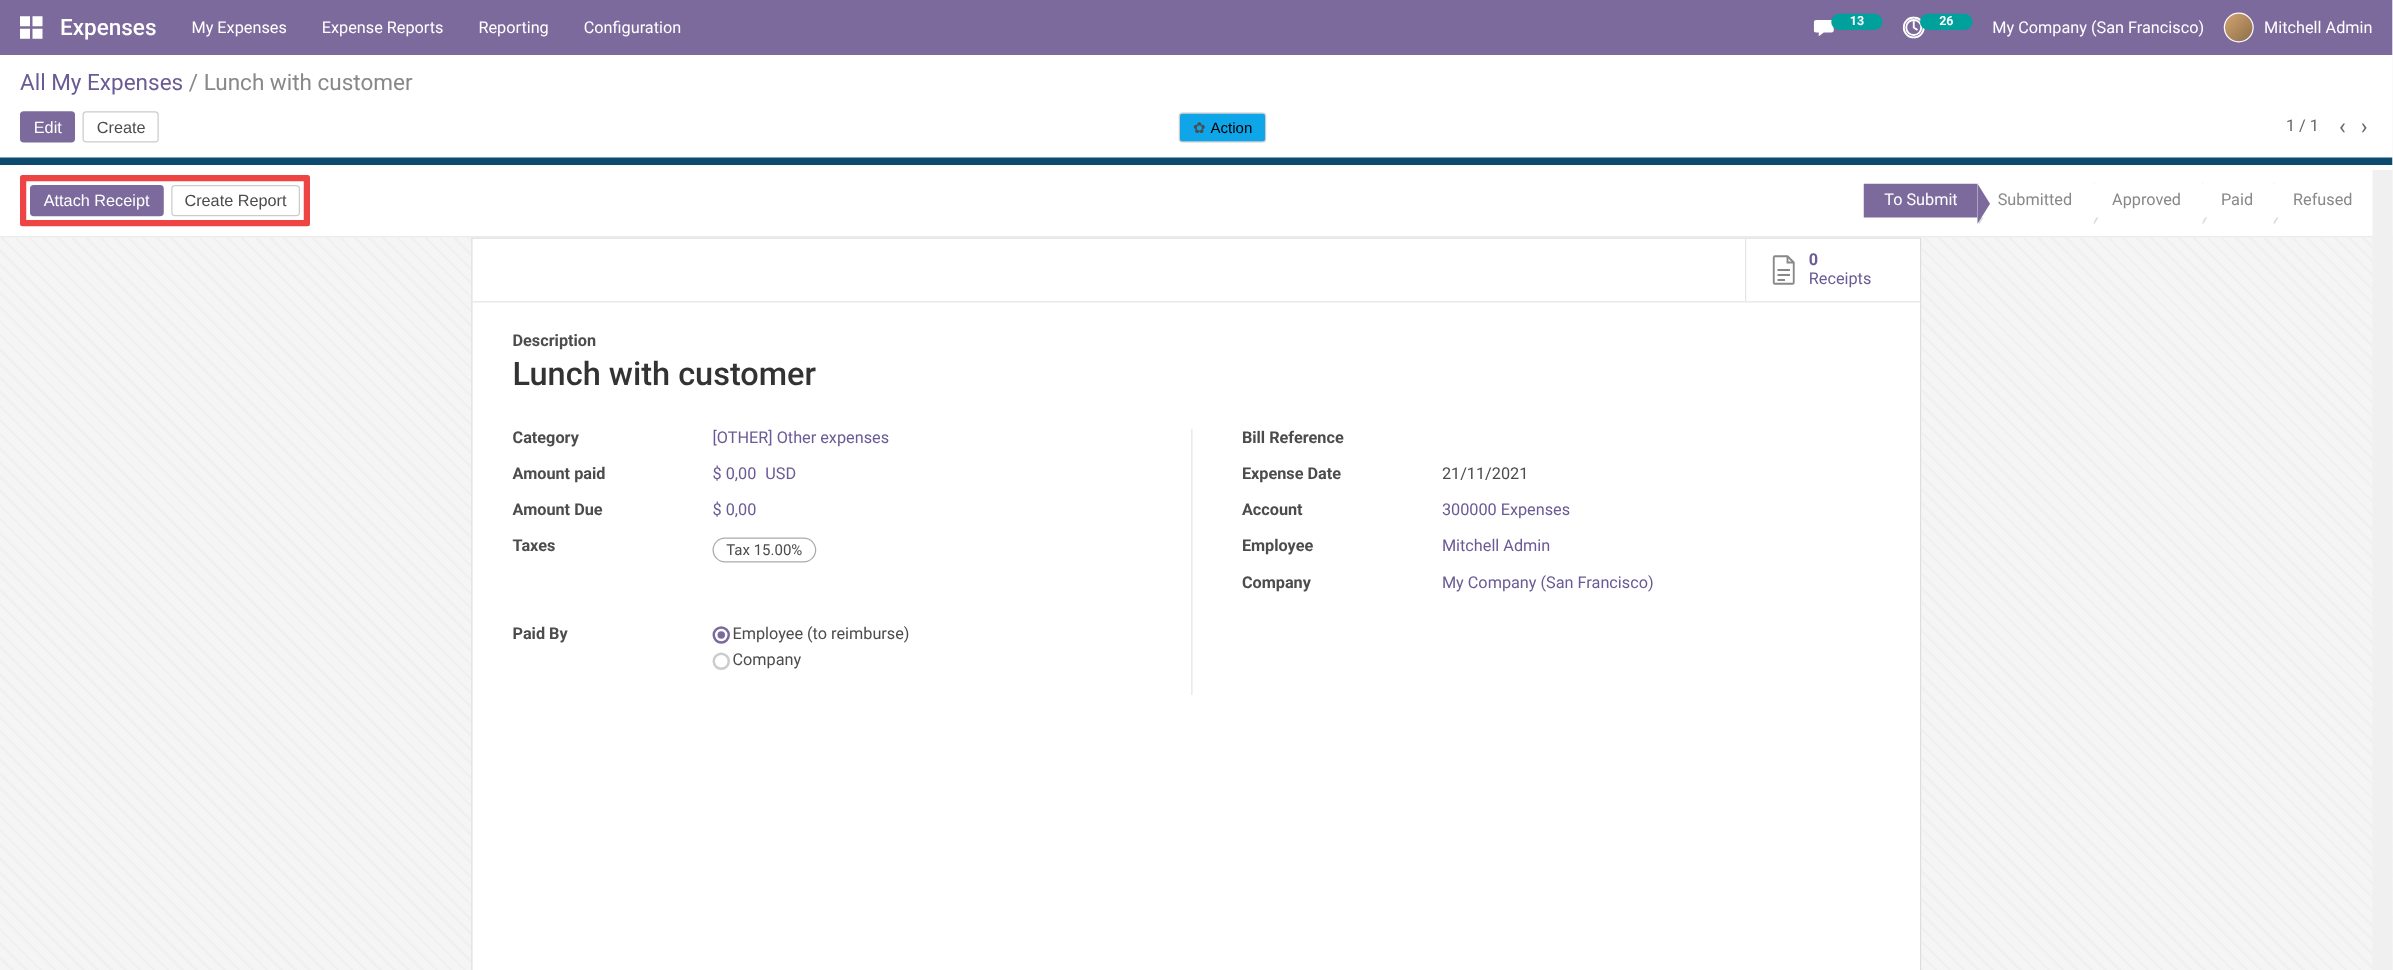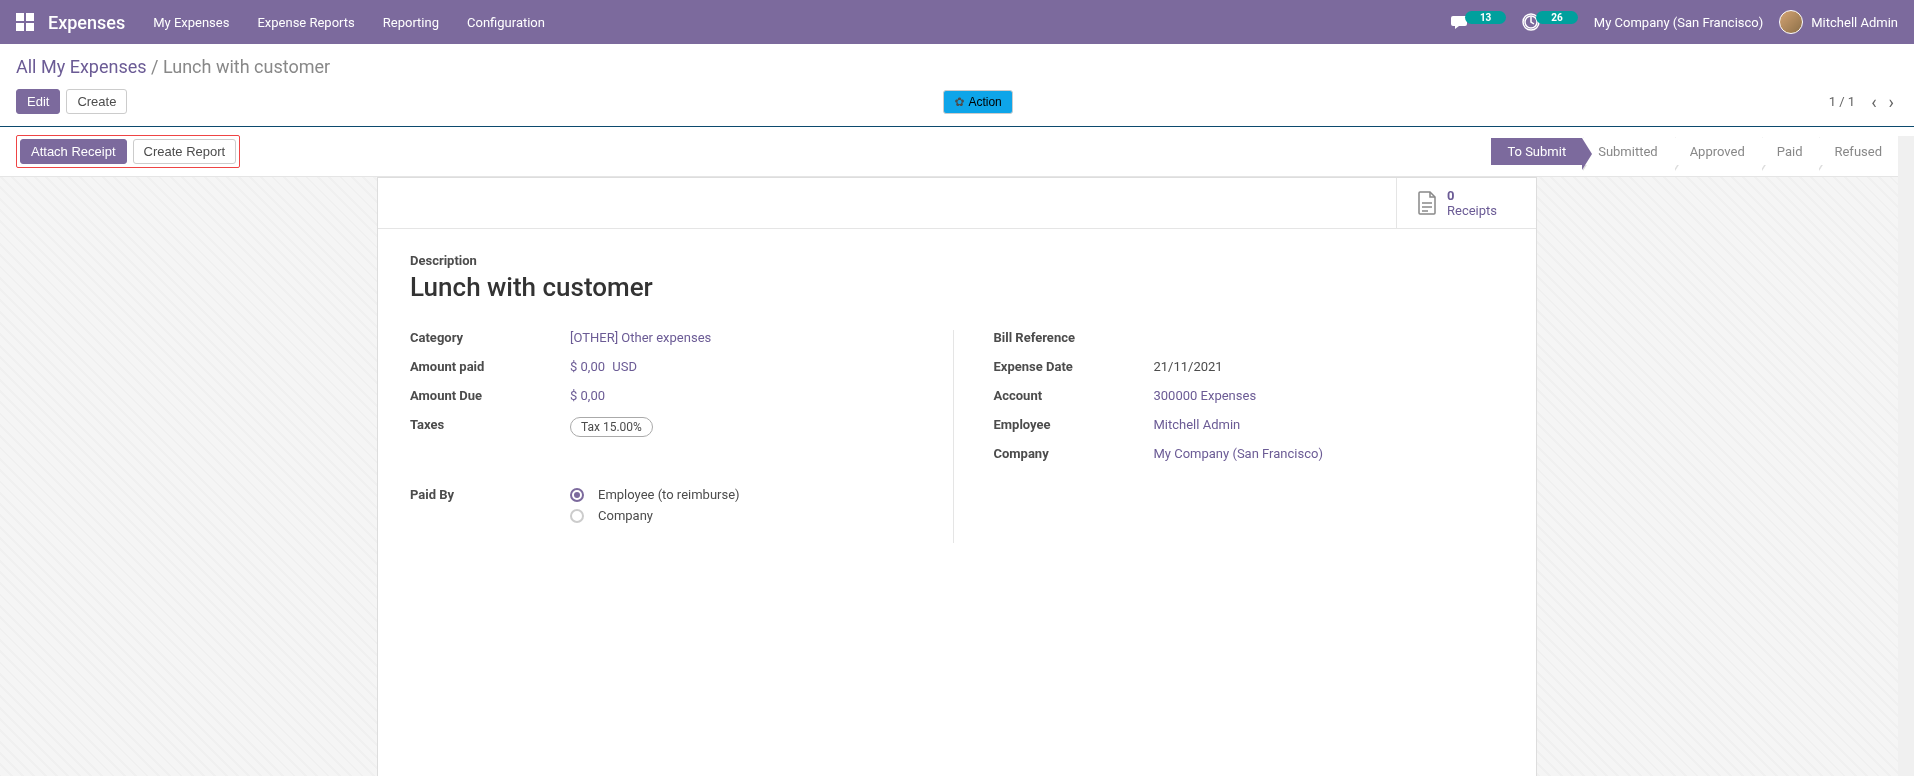--- a/index.html
+++ b/index.html
@@ -13,39 +13,39 @@
 .nav-menu { display: flex; gap: 28px; flex: 1; }
 .nav-item { color: #fff; cursor: pointer; font-size: 13px; }
 .nav-right { display: flex; align-items: center; gap: 16px; }
 .chat-icon, .activity-icon { position: relative; cursor: pointer; display: flex; align-items: center; }
 .badge { background: #00a09d; color: #fff; font-size: 10px; font-weight: bold; padding: 1px 15px; border-radius: 8px; margin-left: -4px; margin-top: -10px; }
 .company-name { cursor: pointer; font-size: 13px; }
 .user-menu { display: flex; align-items: center; gap: 8px; cursor: pointer; }
 .avatar { width: 24px; height: 24px; border-radius: 50%; background: linear-gradient(135deg,#d4a373,#8b6f47); border: 1px solid #fff; }
 
 
-.control-panel { background: #fff; padding: 12px 16px 0; border-bottom: 1px solid #0c4a6e; }
+.control-panel { background: #fff; padding: 12px 16px 0; border-bottom: 6px solid #0c4a6e; }
 .breadcrumb { font-size: 18px; color: #6b5b95; margin-bottom: 12px; }
 .breadcrumb .sep { color: #888; }
 .breadcrumb .current { color: #888; }
 .cp-row { display: flex; align-items: center; justify-content: space-between; padding-bottom: 12px; }
 .cp-left { display: flex; gap: 6px; }
 .btn { border: 1px solid #ccc; background: #fff; color: #4c4c4c; padding: 4px 10px; font-size: 13px; cursor: pointer; border-radius: 3px; }
 .btn-primary { background: #7c6a9d; color: #fff; border-color: #7c6a9d; }
 .cp-center { display: flex; }
 .btn-action { border: 1px solid #ccc; background: #0ea5e9; padding: 4px 10px; cursor: pointer; border-radius: 3px; display: flex; align-items: center; gap: 4px; font-size: 12px; }
 .gear-icon::before { content: "✿"; font-size: 12px; color: #4c4c4c; }
 .cp-right { display: flex; align-items: center; gap: 12px; font-size: 13px; color: #666; }
 .pager-arrows { display: flex; gap: 4px; }
 .arrow { cursor: pointer; color: #666; font-size: 18px; padding: 2px 4px; }
 
 
 .status-row { background: #fff; display: flex; align-items: center; justify-content: space-between; padding: 8px 16px; border-bottom: 1px solid #e5e5e5; }
 .status-left { display: flex; gap: 6px; }
-.highlight-box { border: 1px solid #ef4444; padding: 3px; border-radius: 2px; display: flex; gap: 6px; }
+.highlight-box { border: 5px solid #ef4444; padding: 3px; border-radius: 2px; display: flex; gap: 6px; }
 .status-arrows { display: flex; align-items: flex-start; }
 .status-step { padding: 6px 16px; font-size: 13px; color: #888; position: relative; background: #fff; cursor: pointer; }
 .status-step.active { background: #7c6a9d; color: #fff; }
 .status-step::after { content: ""; position: absolute; right: -10px; top: 0; width: 0; height: 0; border-top: 16px solid transparent; border-bottom: 16px solid transparent; border-left: 10px solid #fff; z-index: 1; }
 .status-step.active::after { border-left-color: #7c6a9d; }
 .status-step::before { content: ""; position: absolute; right: -12px; top: -1px; width: 0; height: 0; border-top: 17px solid transparent; border-bottom: 17px solid transparent; border-left: 11px solid #ddd; z-index: 0; }
 .status-step:last-child::after, .status-step:last-child::before { display: none; }
 
 
 .sheet-bg { background: repeating-linear-gradient(45deg,#f0f0f0,#f0f0f0 2px,#f5f5f5 2px,#f5f5f5 8px); padding: 0; min-height: 600px; display: flex; justify-content: center; }
@@ -62,21 +62,21 @@
 
 .form-columns { display: flex; gap: 40px; }
 .form-col { flex: 1; border-right: 1px solid #e5e5e5; padding-right: 32px; }
 .form-col:last-child { border-right: none; padding-right: 0; padding-left: 0; }
 .field-row { display: flex; margin-bottom: 14px; align-items: flex-start; }
 .field-label { width: 160px; font-weight: bold; font-size: 13px; color: #4c4c4c; flex-shrink: 0; }
 .field-value { color: #6b5b95; font-size: 13px; }
 .field-value.plain { color: #4c4c4c; }
 .tax-tag { border: 1px solid #aaa; border-radius: 12px; padding: 2px 10px; font-size: 12px; color: #4c4c4c; display: inline-block; }
 
-.radio-row { display: flex; align-items: center; gap: 14px; margin-bottom: 6px; font-size: 13px; cursor: pointer; }
+.radio-row { display: flex; align-items: center; gap: 2px; margin-bottom: 6px; font-size: 13px; cursor: pointer; }
 .radio { width: 14px; height: 14px; border: 2px solid #7c6a9d; border-radius: 50%; display: inline-flex; align-items: center; justify-content: center; }
 .radio.checked::after { content: ""; width: 6px; height: 6px; background: #7c6a9d; border-radius: 50%; }
 .radio.unchecked { border-color: #ccc; }
 
 .scrollbar-track { width: 16px; background: #f0f0f0; position: fixed; right: 0; top: 136px; bottom: 0; }
 
 svg { display: block; }
 </style>
 </head>
 <body>

